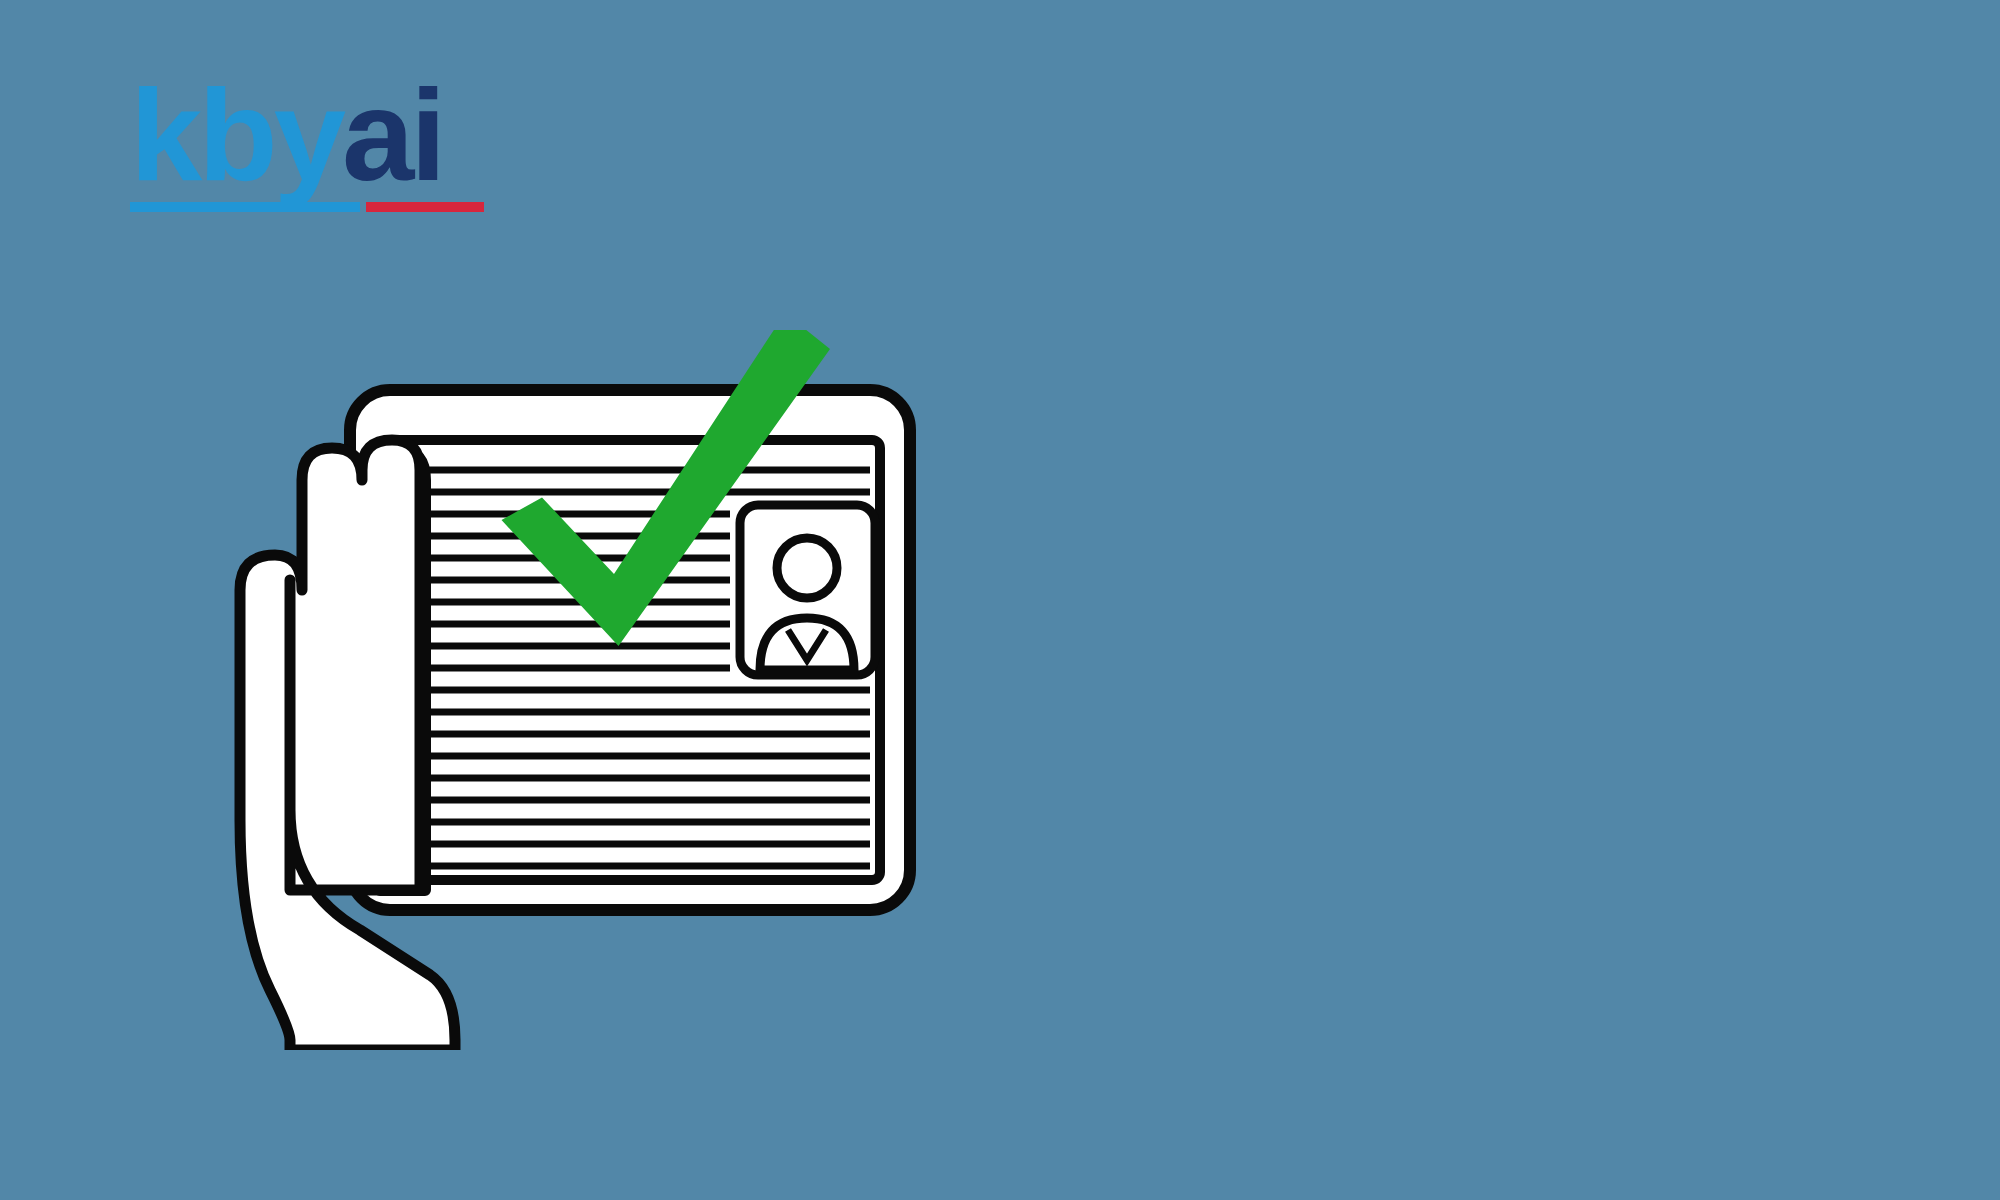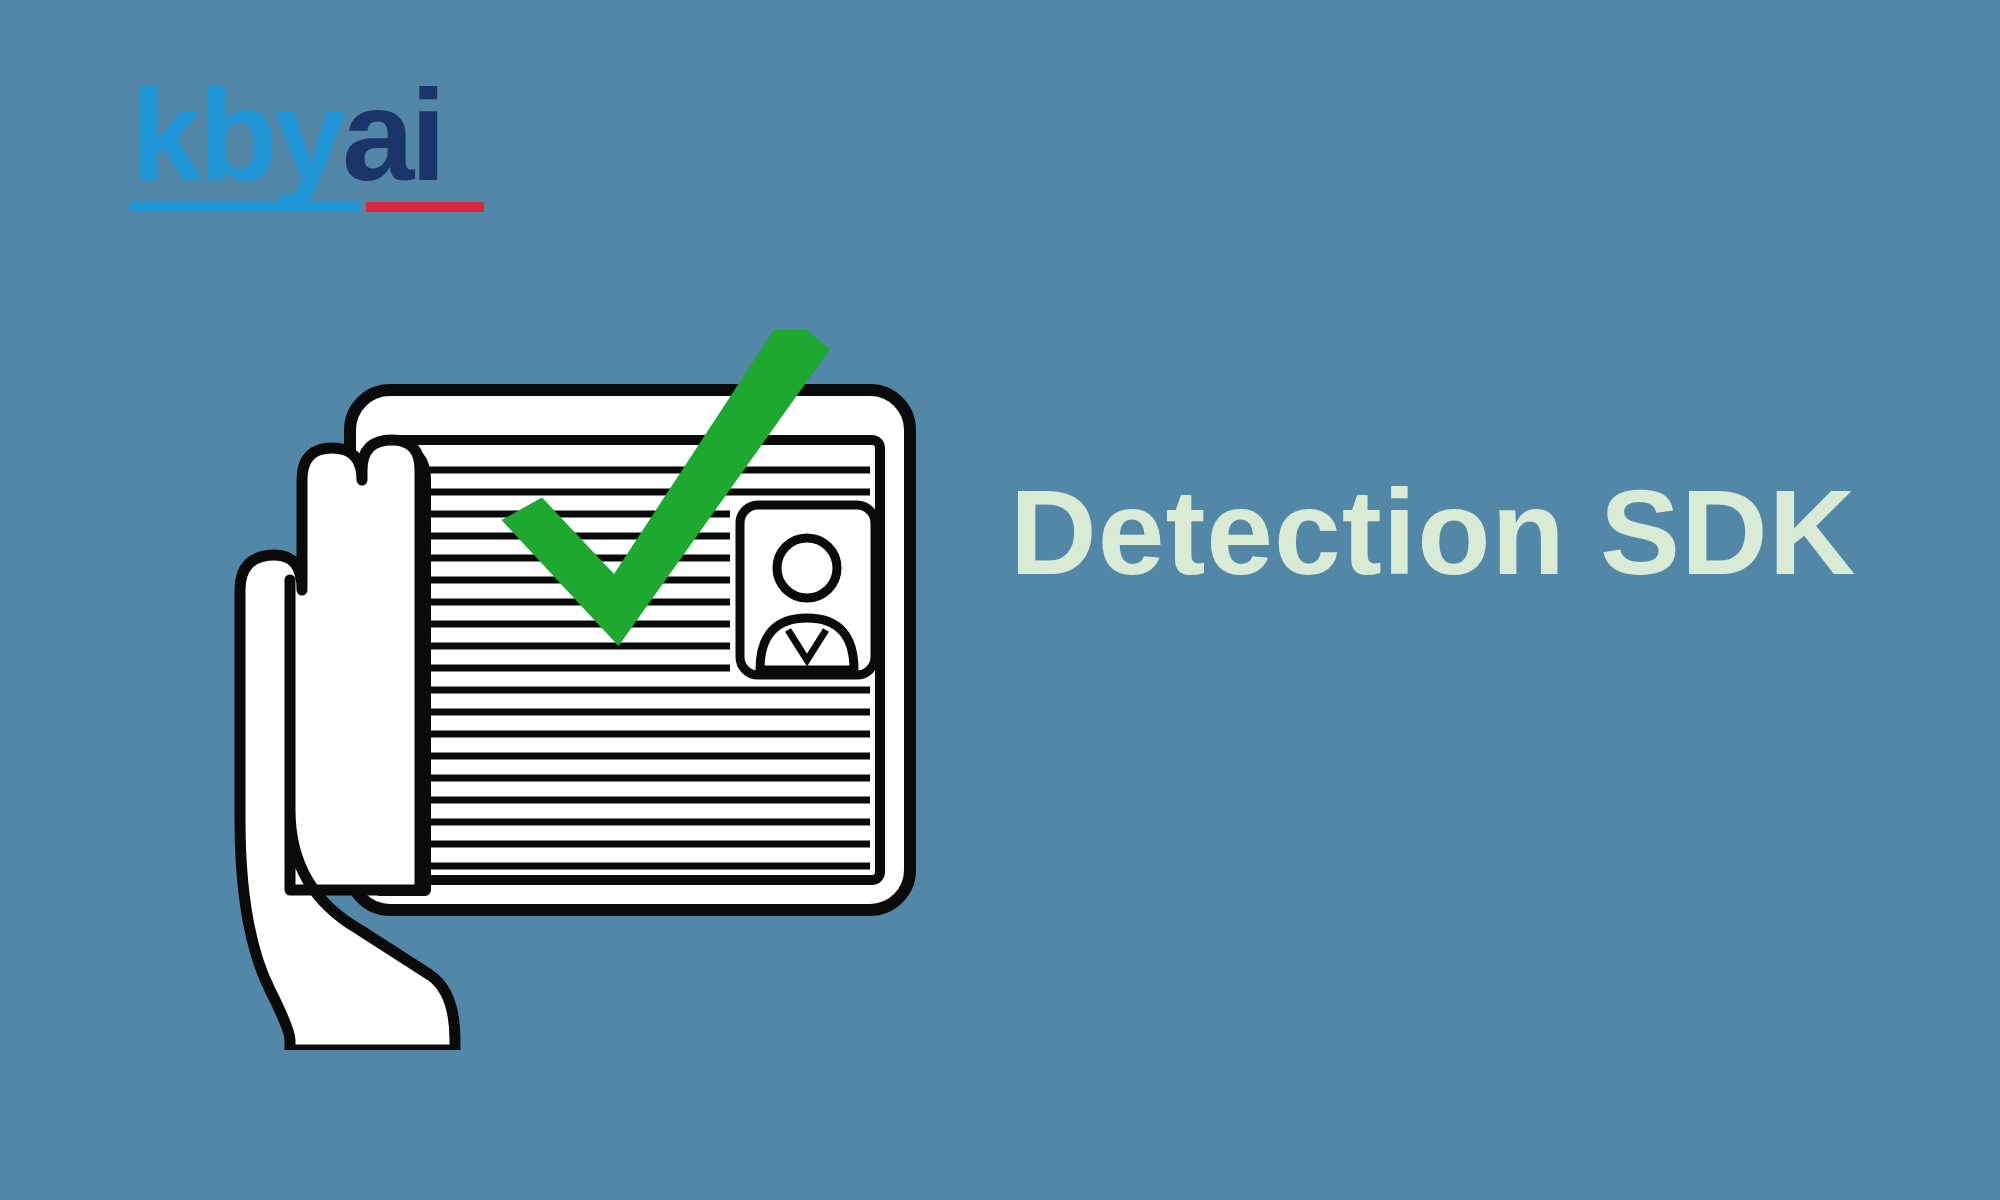--- a/index.html
+++ b/index.html
@@ -161,14 +161,13 @@
              L 410 260
              L 600 -30
              L 650 10
              L 415 340
              L 285 200
              Z" transform="translate(15,10) scale(0.9)" fill="#1fa82f"></path>
   </svg>
 </div>
 
 <div class="headline">
-  <div>Detection SDK</div>
 </div>
 
 </body></html>

